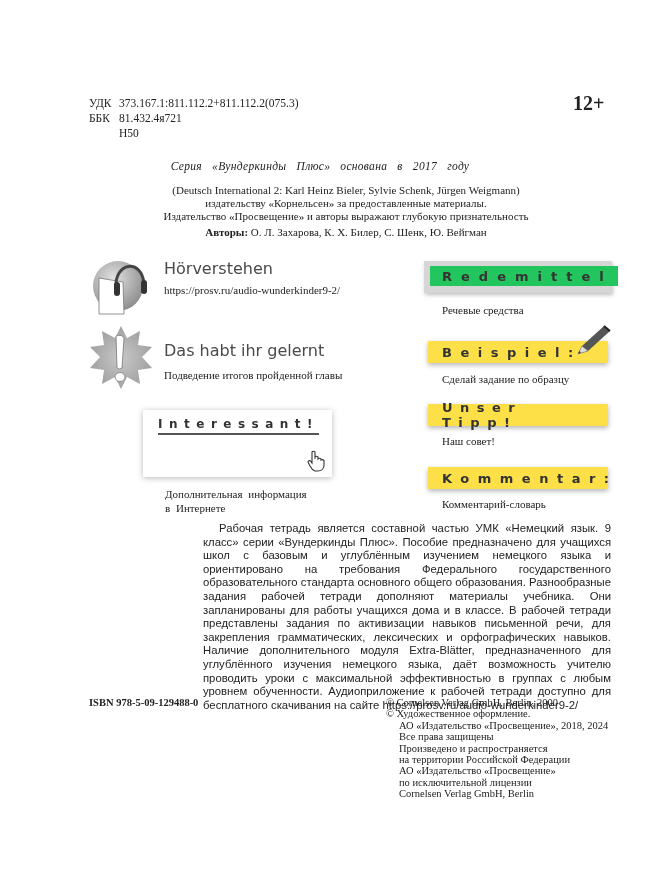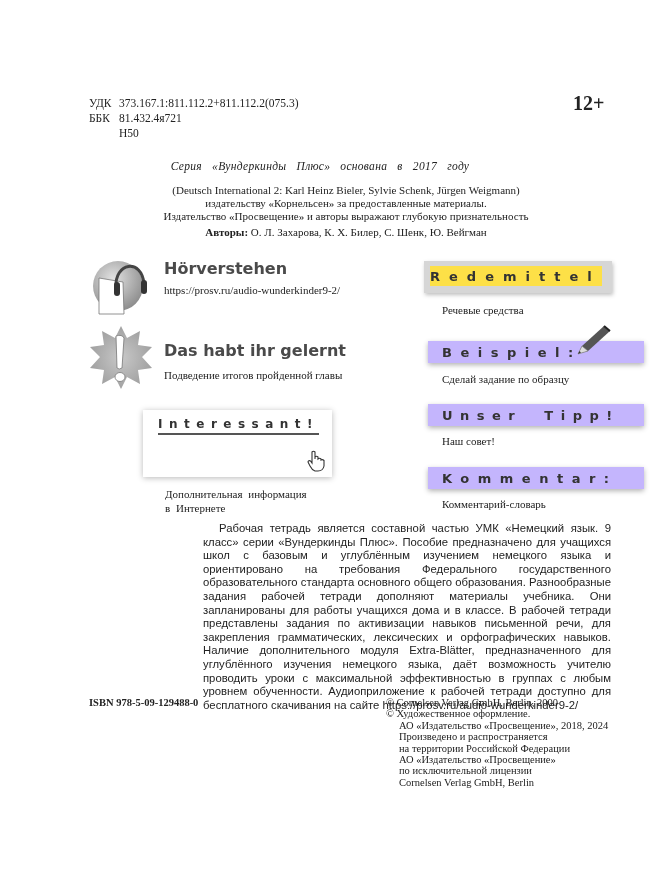--- a/index.html
+++ b/index.html
@@ -15,28 +15,28 @@
     .codes .k { width: 30px; }
     .age { left: 573px; top: 92px; font-size: 20px; font-weight: bold; font-family: "Liberation Serif", serif; }
 
     .series { left: 120px; top: 160px; width: 400px; text-align: center; font-style: italic; font-size: 11.5px; word-spacing: 7px; letter-spacing: 0.3px; font-family: "Liberation Serif", serif; }
     .credits { left: 148px; top: 184px; width: 396px; text-align: center; font-size: 11px; line-height: 13px; font-family: "Liberation Serif", serif; }
     .authors { left: 148px; top: 226px; width: 396px; text-align: center; font-size: 11px; font-family: "Liberation Serif", serif; }
     .authors b { font-weight: bold; }
 
     
     .icon-wrap { width: 62px; height: 62px; }
-    .leg-title { font-family: "DejaVu Sans", sans-serif; font-weight: bold; font-size: 16px; color: #4a4a4a; }
+    .leg-title { font-family: "DejaVu Sans", sans-serif; font-weight: normal; font-size: 16px; color: #4a4a4a; }
     .leg-desc { font-family: "Liberation Serif", serif; font-size: 11px; line-height: 14px; color: #222; }
 
     
-    .lbox { left: 428px; width: 216px; height: 22px; background: #c4b5fd; box-shadow: 0 2px 5px rgba(0,0,0,0.3); display: flex; align-items: center; padding-left: 14px; }
+    .lbox { left: 428px; width: 180px; height: 22px; background: #fde047; box-shadow: 0 2px 5px rgba(0,0,0,0.3); display: flex; align-items: center; padding-left: 14px; }
     .lbox span.lbl { font-family: "DejaVu Sans", sans-serif; font-weight: bold; font-size: 13px; letter-spacing: 8.5px; color: #333; }
     .redemittel-bg { left: 424px; top: 261px; width: 188px; height: 32px; background: #d6d6d6; box-shadow: 1px 2px 4px rgba(0,0,0,0.25); }
-    .redemittel-inner { left: 430px; top: 266px; width: 172px; height: 20px; background: #fde047; display: flex; align-items: center; }
+    .redemittel-inner { left: 430px; top: 266px; width: 188px; height: 20px; background: #22c55e; display: flex; align-items: center; padding-left: 12px; }
     .rdesc { font-family: "Liberation Serif", serif; font-size: 11px; color: #222; }
 
     
     .int-box { left: 143px; top: 410px; width: 189px; height: 67px; background: #fff; box-shadow: 0 1px 6px rgba(0,0,0,0.28); }
     .int-label { position: absolute; left: 15px; top: 6px; font-family: "DejaVu Sans", sans-serif; font-weight: bold; font-size: 12px; letter-spacing: 6.5px; color: #333; border-bottom: 2px solid #555; padding-bottom: 1px; line-height: 16px; }
 
     .body-text { left: 203px; top: 522px; width: 408px; font-family: Liberation Sans, sans-serif; font-size: 11.3px; line-height: 13.6px; text-align: justify; text-indent: 16px; color: #222; hyphens: manual; }
 
     .isbn { left: 89px; top: 697px; font-family: "Liberation Serif", serif; font-size: 10.5px; font-weight: bold; }
     .copy { left: 386px; top: 697px; font-family: "Liberation Serif", serif; font-size: 10.5px; line-height: 11.4px; color: #222; }
@@ -153,18 +153,19 @@
 <div class="abs rdesc" style="left:442px; top:498px;">Комментарий-словарь</div>
 
 <div class="abs body-text">Рабочая тетрадь является составной частью УМК «Немецкий язык. 9 класс» серии «Вундеркинды Плюс». Пособие предназначено для учащихся школ с базовым и углублённым изучением немецкого языка и ориентировано на требования Федерального государственного образовательного стандарта основного общего образования. Разнообразные задания рабочей тетради дополняют материалы учебника. Они запланированы для работы учащихся дома и в классе. В рабочей тетради представлены задания по активизации навыков письменной речи, для закрепления грамматических, лексических и орфографических навыков. Наличие дополнительного модуля Extra-Blätter, предназначенного для углублённого изучения немецкого языка, даёт возможность учителю проводить уроки с максимальной эффективностью в группах с любым уровнем обученности. Аудиоприложение к рабочей тетради доступно для бесплатного скачивания на сайте https://prosv.ru/audio-wunderkinder9-2/</div>
 
 <div class="abs isbn">ISBN 978-5-09-129488-0</div>
 
 <div class="abs copy">
   <div class="line">© Cornelsen Verlag GmbH, Berlin, 2000</div>
   <div class="line">© Художественное оформление.</div>
   <div class="line ind">АО «Издательство «Просвещение», 2018, 2024</div>
+  <div class="line ind">Все права защищены</div>
   <div class="line ind">Произведено и распространяется</div>
   <div class="line ind">на территории Российской Федерации</div>
   <div class="line ind">АО «Издательство «Просвещение»</div>
   <div class="line ind">по исключительной лицензии</div>
   <div class="line ind">Cornelsen Verlag GmbH, Berlin</div>
 </div>
 
 </body></html>

